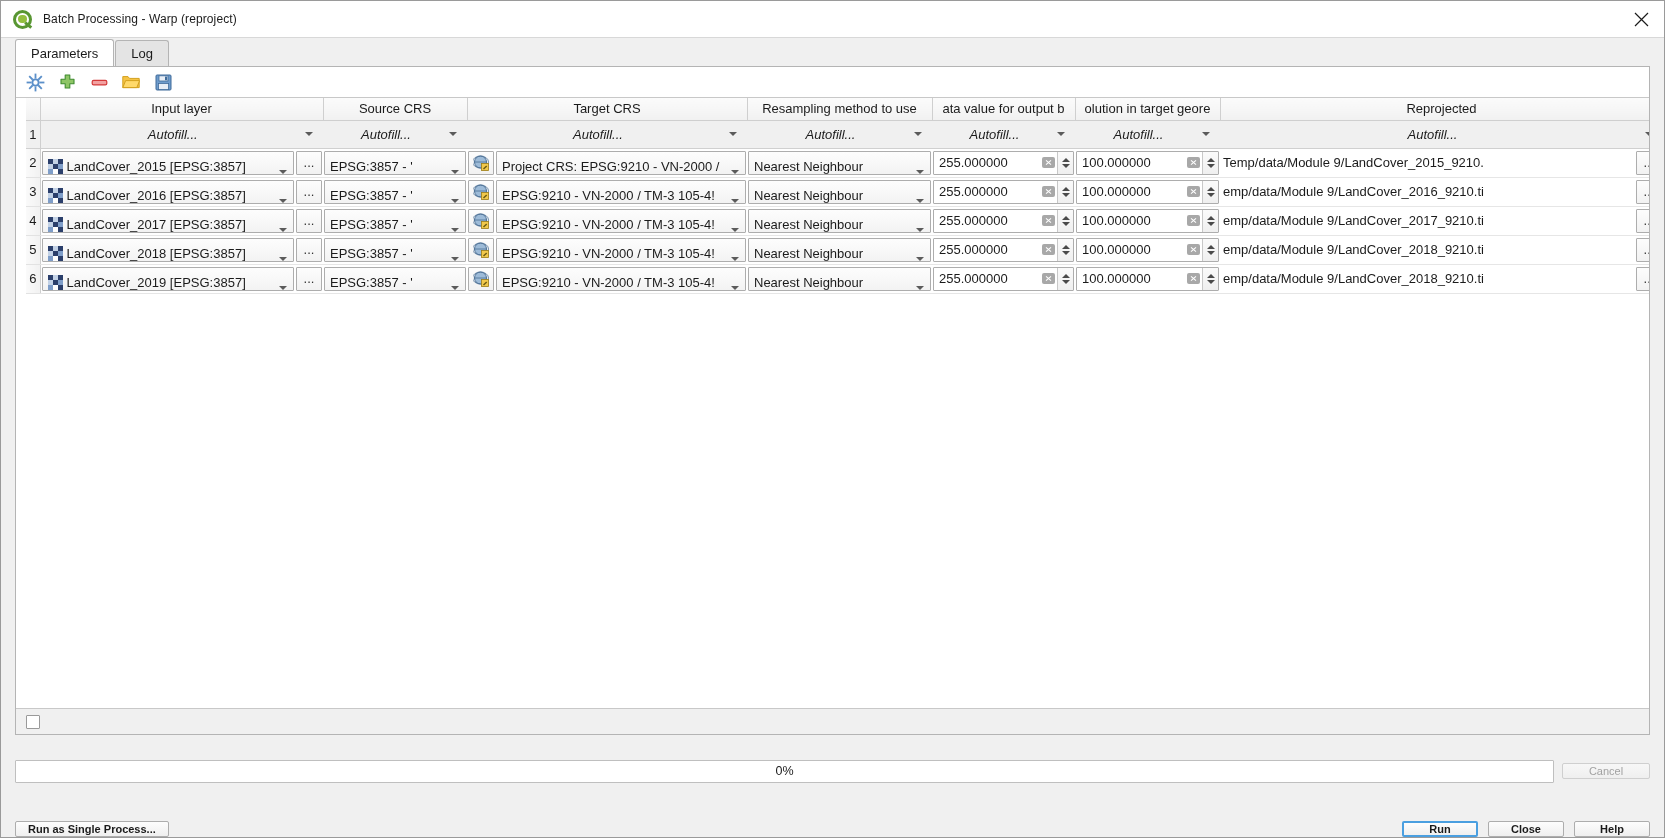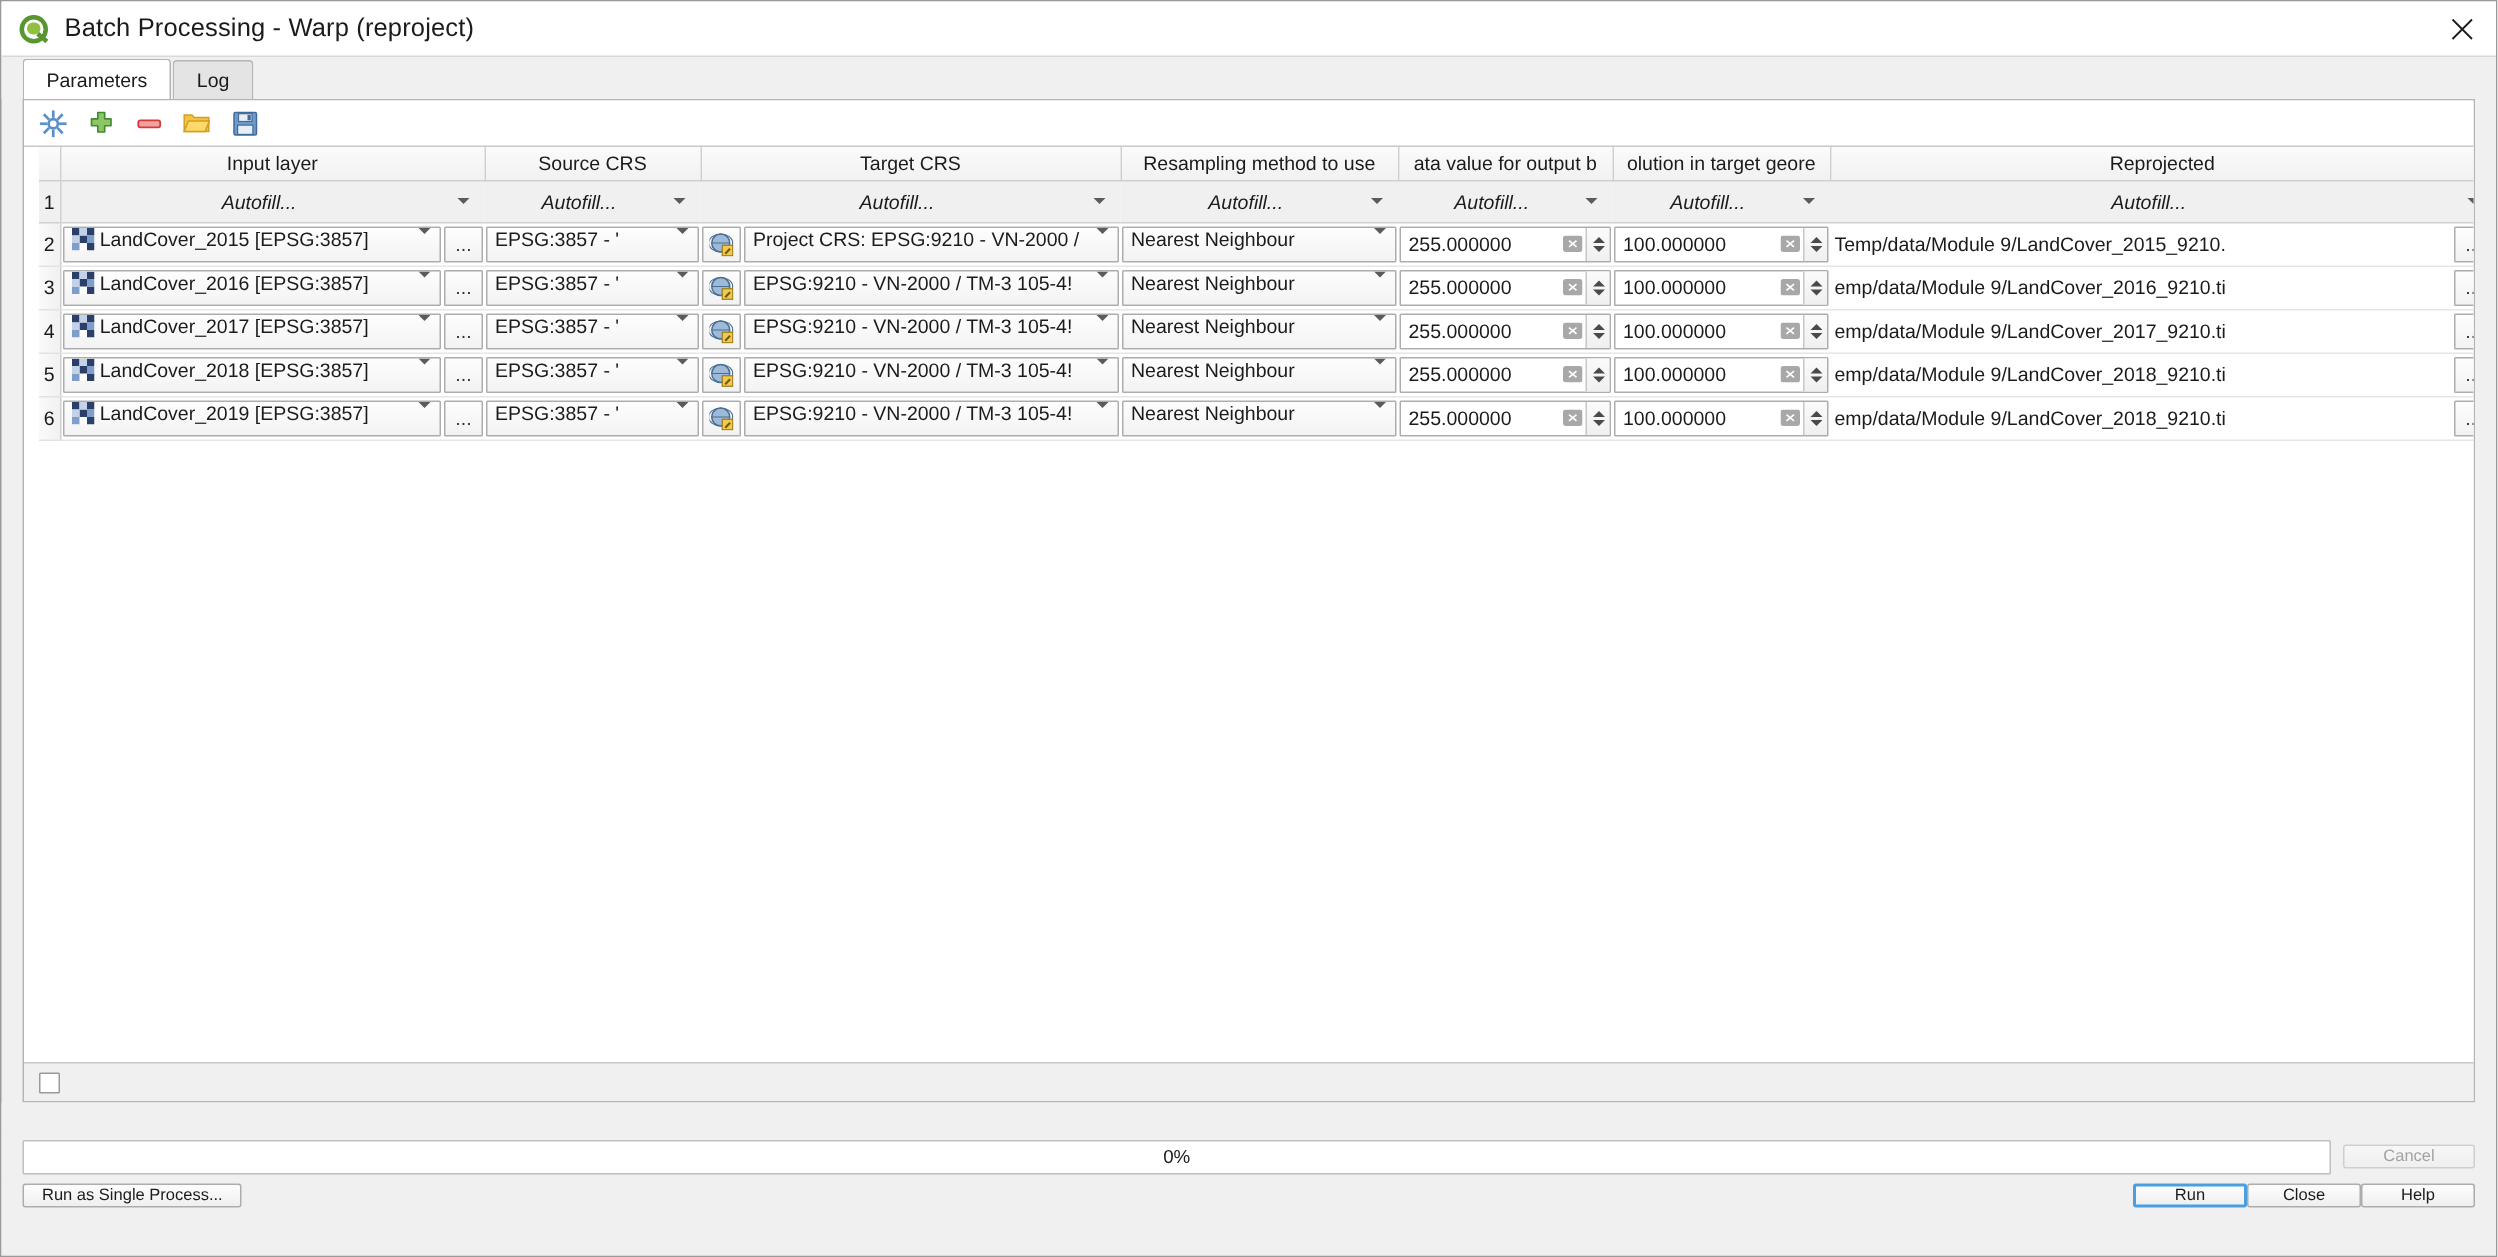--- a/index.html
+++ b/index.html
@@ -36,21 +36,21 @@
   }
   .qgis-logo .dot {
     position: absolute; left: 5.2px; top: 5.2px; width: 8.6px; height: 8.6px;
     border-radius: 50%; background: #93bf3f;
   }
   .qgis-logo .tail {
     position: absolute; left: 11.5px; top: 11px; width: 8px; height: 3.4px;
     background: #589632; transform: rotate(40deg); transform-origin: left center;
   }
   .title-text {
-    margin-left: 11px; font-size: 17px; color: #1b1b1b; letter-spacing: .1px;
+    margin-left: 11px; font-size: 12px; color: #1b1b1b; letter-spacing: .1px;
   }
   .titlebar-spacer { flex: 1 1 auto; }
   .close-btn {
     width: 46px; height: 37px; display: flex; align-items: center; justify-content: center;
     cursor: default;
   }
   .close-btn svg { display: block; }
 
   
   .tabstrip {
@@ -147,21 +147,21 @@
     padding: 0 1px;
   }
   tr.autofill-row td.cell { background: #f0f0f0; border-bottom: 1px solid #d0d0d0; }
   tr.autofill-row td.rownum { background: #f0f0f0; border-bottom: 1px solid #d0d0d0; }
 
   
   .combo {
     height: 24px; width: 100%;
     border: 1px solid #adadad;
     background: linear-gradient(to bottom,#fdfdfd 0%,#f3f3f3 100%);
-    display: flex; align-items: flex-start;
+    display: flex; align-items: flex-end;
     padding-left: 5px; padding-right: 2px;
     overflow: hidden; white-space: nowrap;
     font-size: 13px;
     border-radius: 1px;
   }
   .combo .lbl { flex: 1 1 auto; overflow: hidden; white-space: nowrap; text-overflow: clip; }
   .combo .arrow { flex: 0 0 auto; width: 16px; display:flex; align-items:center; justify-content:center; }
   .arrow i {
     display: block;
     width: 0; height: 0;
@@ -260,23 +260,24 @@
     border: 1px solid #adadad;
     background: linear-gradient(to bottom,#fdfdfd 0%,#efefef 100%);
     display: flex; align-items: center; justify-content: center;
     font-size: 11px; border-radius: 2px; color: #1b1b1b;
   }
   .btn.disabled { color: #a2a2a2; border-color: #cfcfcf;
     background: linear-gradient(to bottom,#f7f7f7 0%,#efefef 100%); }
   .btn.default { border: 2px solid #4a9fe0; }
   .bottom-row {
     height: 48px; min-height: 48px;
-    display: flex; align-items: flex-start;
-    padding: 0 14px; 
+    display: flex; align-items: flex-end;
+    padding: 0 14px; gap: 10px;
     background: #f0f0f0;
+    font-weight: bold;
   }
   .bottom-row .spacer { flex: 1 1 auto; }
 </style>
 </head>
 <body>
 
 <div class="window">
 
   <div class="titlebar">
     <div class="qgis-logo">

